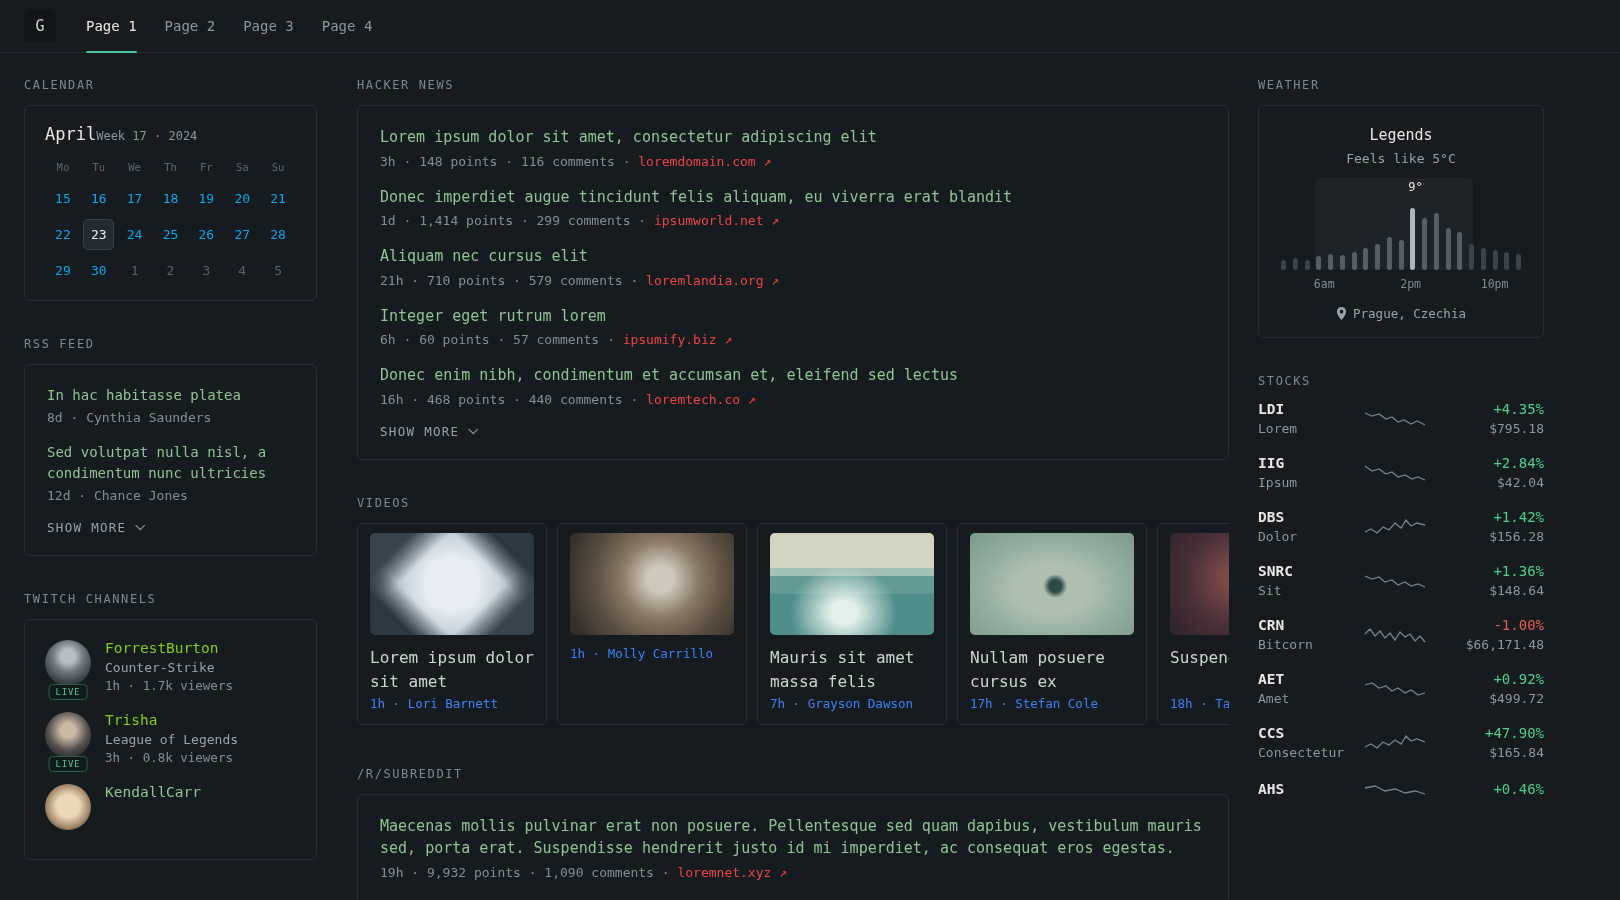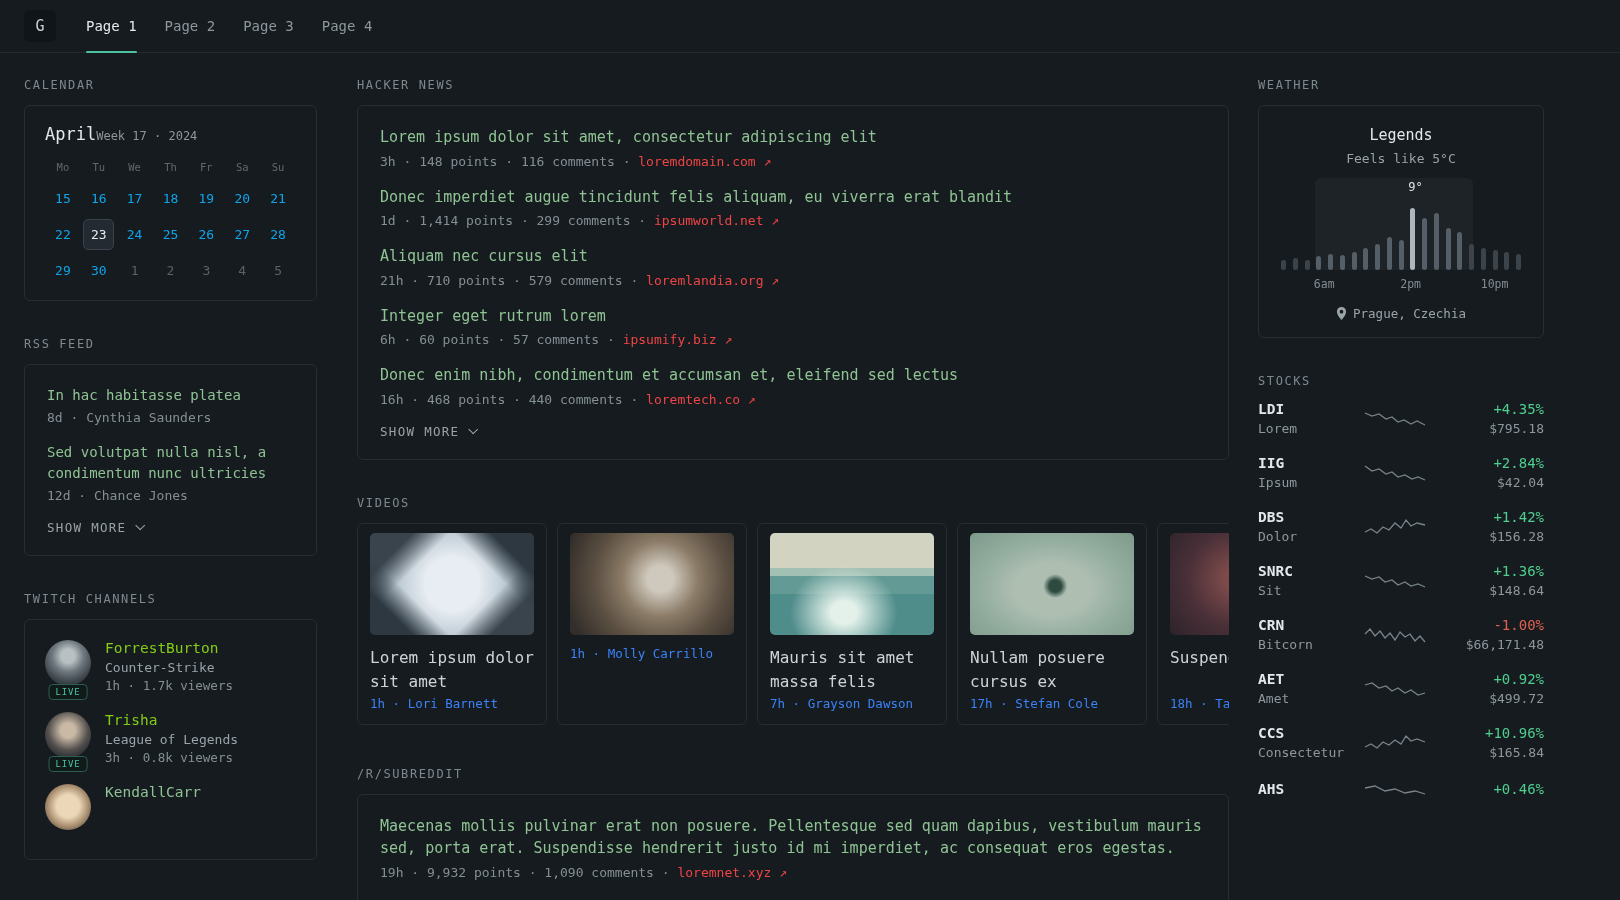--- a/index.html
+++ b/index.html
@@ -457,21 +457,21 @@
 
         <a class="stock-row">
           <div class="stock-id">
             <div class="stock-symbol">CCS</div>
             <div class="stock-name">Consectetur</div>
           </div>
           <svg class="spark" viewBox="0 0 62 24">
               <polyline points="1,16 7,13 13,17 19,11 25,14 31,9 37,13 42,5 47,10 53,8 61,11"></polyline>
             </svg>
           <div class="stock-val">
-            <div class="stock-change">+10.96%</div>
+            <div class="stock-change">+47.90%</div>
             <div class="stock-price">$165.84</div>
           </div>
         </a>
 
         <a class="stock-row">
           <div class="stock-id">
             <div class="stock-symbol">AHS</div>
             <div class="stock-name"></div>
           </div>
           <svg class="spark" viewBox="0 0 62 24">

